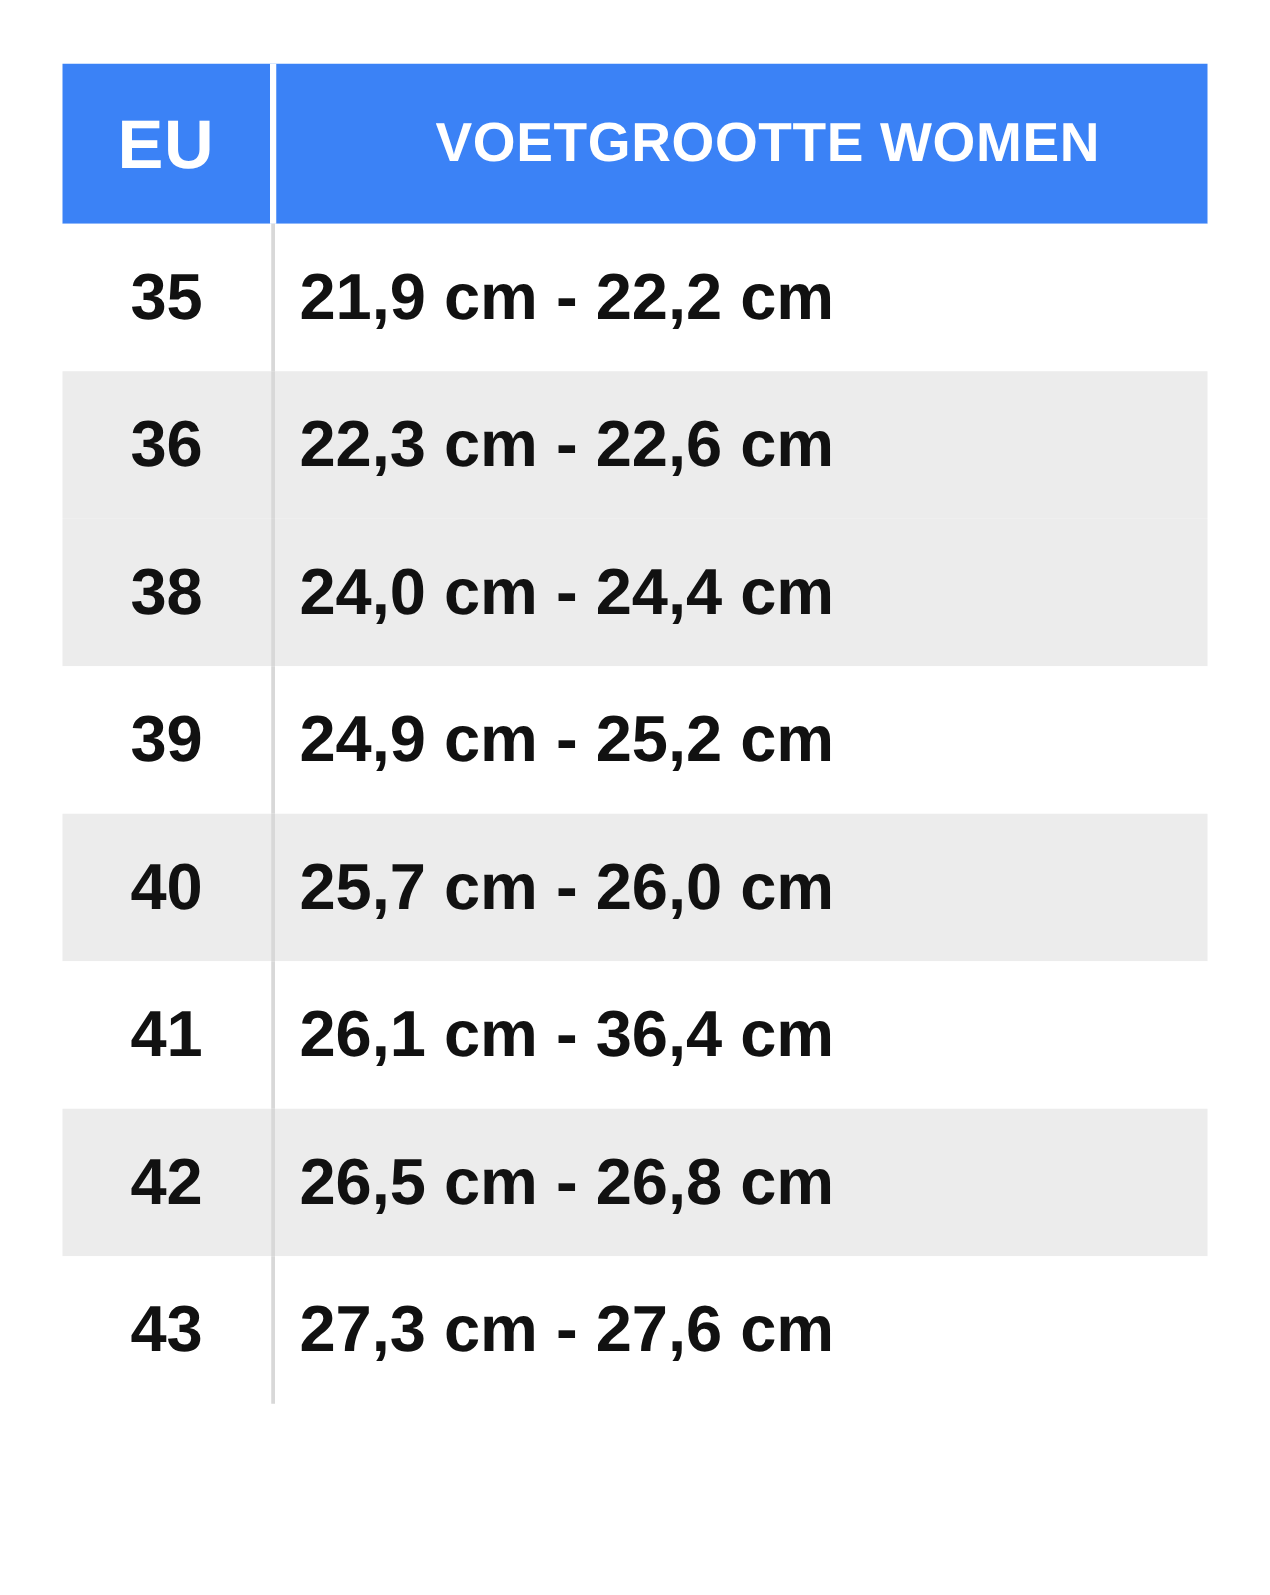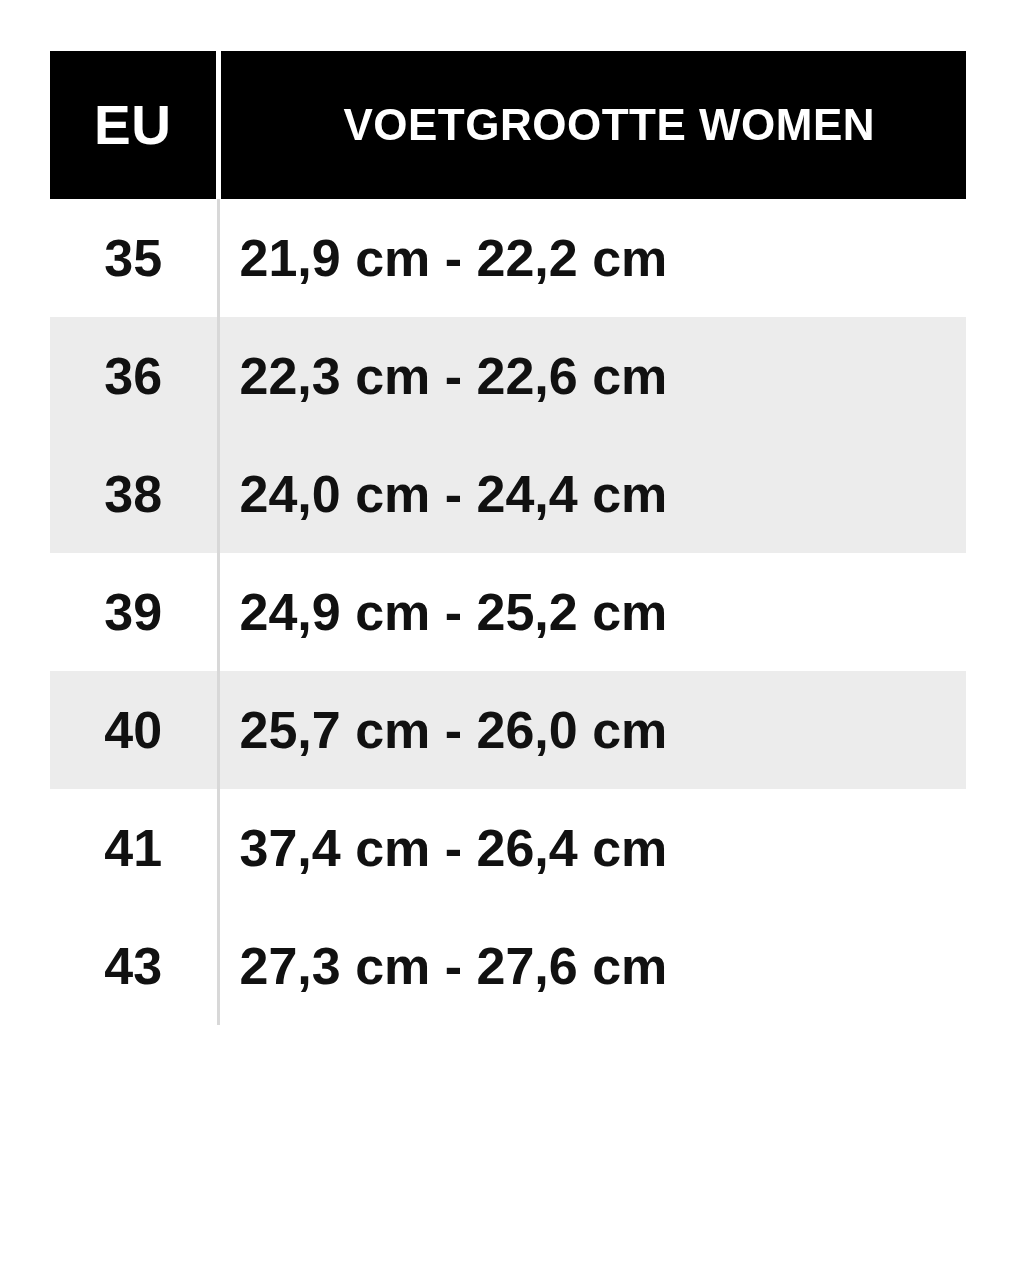--- a/index.html
+++ b/index.html
@@ -25,24 +25,24 @@
     left: 50px;
     top: 51px;
     width: 916px;
     border-collapse: collapse;
     table-layout: fixed;
   }
   .size-table col.col-eu { width: 168px; }
   .size-table col.col-size { width: 748px; }
 
   .size-table thead th {
-    background: #000000;
+    background: #3b82f6;
     color: #ffffff;
     height: 124px;
-    padding: 12px;
+    padding: 2px;
     font-weight: 700;
     letter-spacing: 0.5px;
     vertical-align: middle;
   }
   .size-table thead th.th-eu {
     font-size: 55px;
     text-align: center;
     border-right: 5px solid #ffffff;
   }
   .size-table thead th.th-size {
@@ -107,21 +107,25 @@
       <tr>
         <td class="cell-eu">39</td>
         <td class="cell-size">24,9 cm - 25,2 cm</td>
       </tr>
       <tr class="alt">
         <td class="cell-eu">40</td>
         <td class="cell-size">25,7 cm - 26,0 cm</td>
       </tr>
       <tr>
         <td class="cell-eu">41</td>
-        <td class="cell-size">37,4 cm - 26,4 cm</td>
+        <td class="cell-size">26,1 cm - 36,4 cm</td>
+      </tr>
+      <tr class="alt">
+        <td class="cell-eu">42</td>
+        <td class="cell-size">26,5 cm - 26,8 cm</td>
       </tr>
       <tr>
         <td class="cell-eu">43</td>
         <td class="cell-size">27,3 cm - 27,6 cm</td>
       </tr>
     </tbody>
   </table>
 </div>
 
 </body></html>

